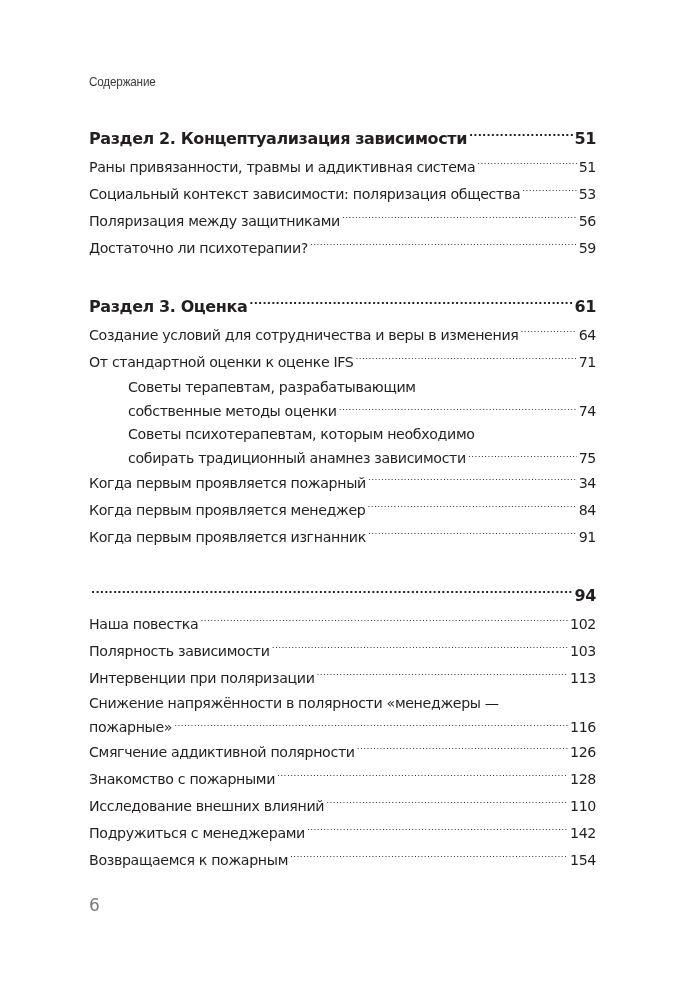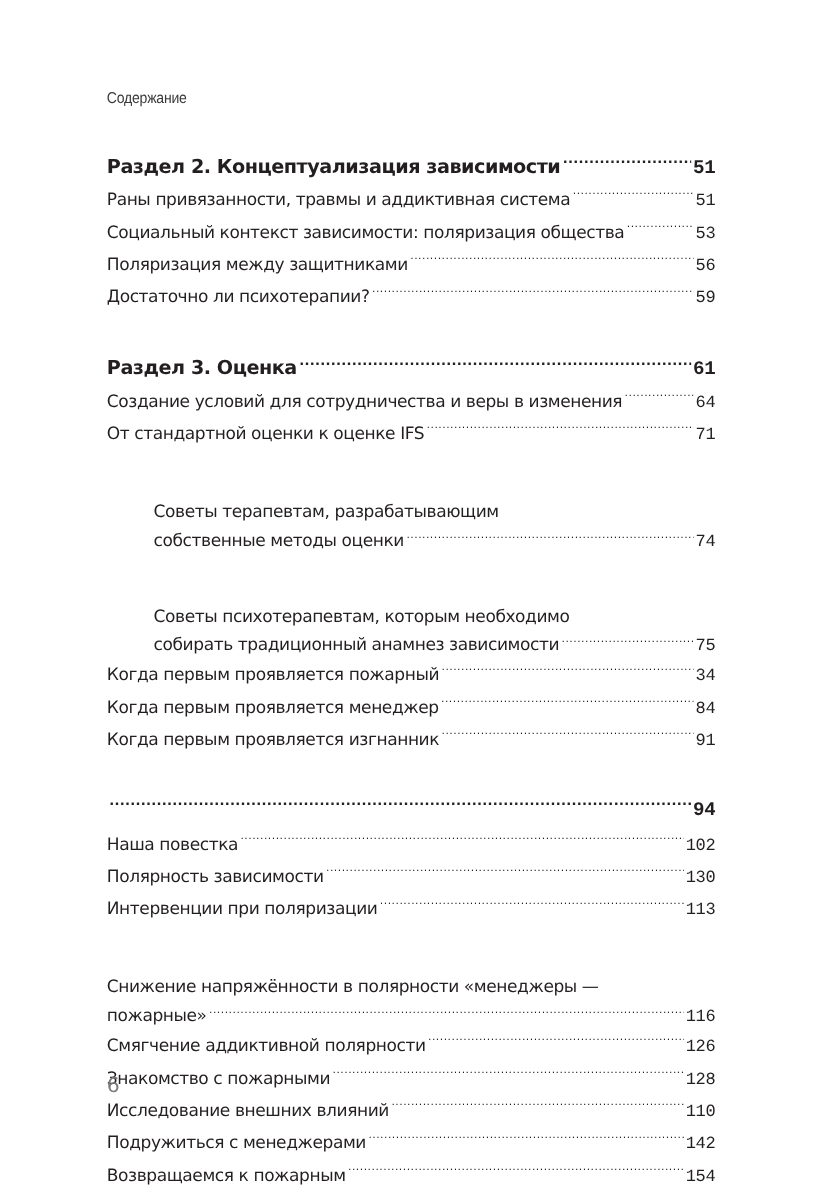--- a/index.html
+++ b/index.html
@@ -51,21 +51,20 @@
       height: 31px;
       line-height: 31px;
       letter-spacing: -0.4px;
     }
     .entry.sub {
       padding-left: 39px;
     }
     .entry.wrap-line {
       height: 23px;
       line-height: 23px;
-      margin-top: 40px;
     }
     .entry.after-wrap {
       height: 24px;
       line-height: 24px;
     }
     .entry .title {
       flex: 0 0 auto;
     }
     .entry .leader {
       flex: 1 1 auto;
@@ -86,21 +85,20 @@
     }
     .entry.heading .leader::after {
       font-size: 11px;
       font-weight: bold;
       letter-spacing: 0.2px;
       bottom: -4px;
     }
     .entry .page {
       flex: 0 0 auto;
       text-align: right;
-      font-family: Liberation Mono, monospace;
     }
     .folio {
       position: absolute;
       left: 89px;
       top: 895px;
       font-size: 17px;
       color: #7a7a7a;
     }
   </style>
 </head>
@@ -193,21 +191,21 @@
       <span class="page">94</span>
     </div>
     <div class="entry">
       <span class="title">Наша повестка</span>
       <span class="leader"></span>
       <span class="page">102</span>
     </div>
     <div class="entry">
       <span class="title">Полярность зависимости</span>
       <span class="leader"></span>
-      <span class="page">130</span>
+      <span class="page">103</span>
     </div>
     <div class="entry">
       <span class="title">Интервенции при поляризации</span>
       <span class="leader"></span>
       <span class="page">113</span>
     </div>
     <div class="entry wrap-line">
       <span class="title">Снижение напряжённости в полярности «менеджеры —</span>
     </div>
     <div class="entry after-wrap">

